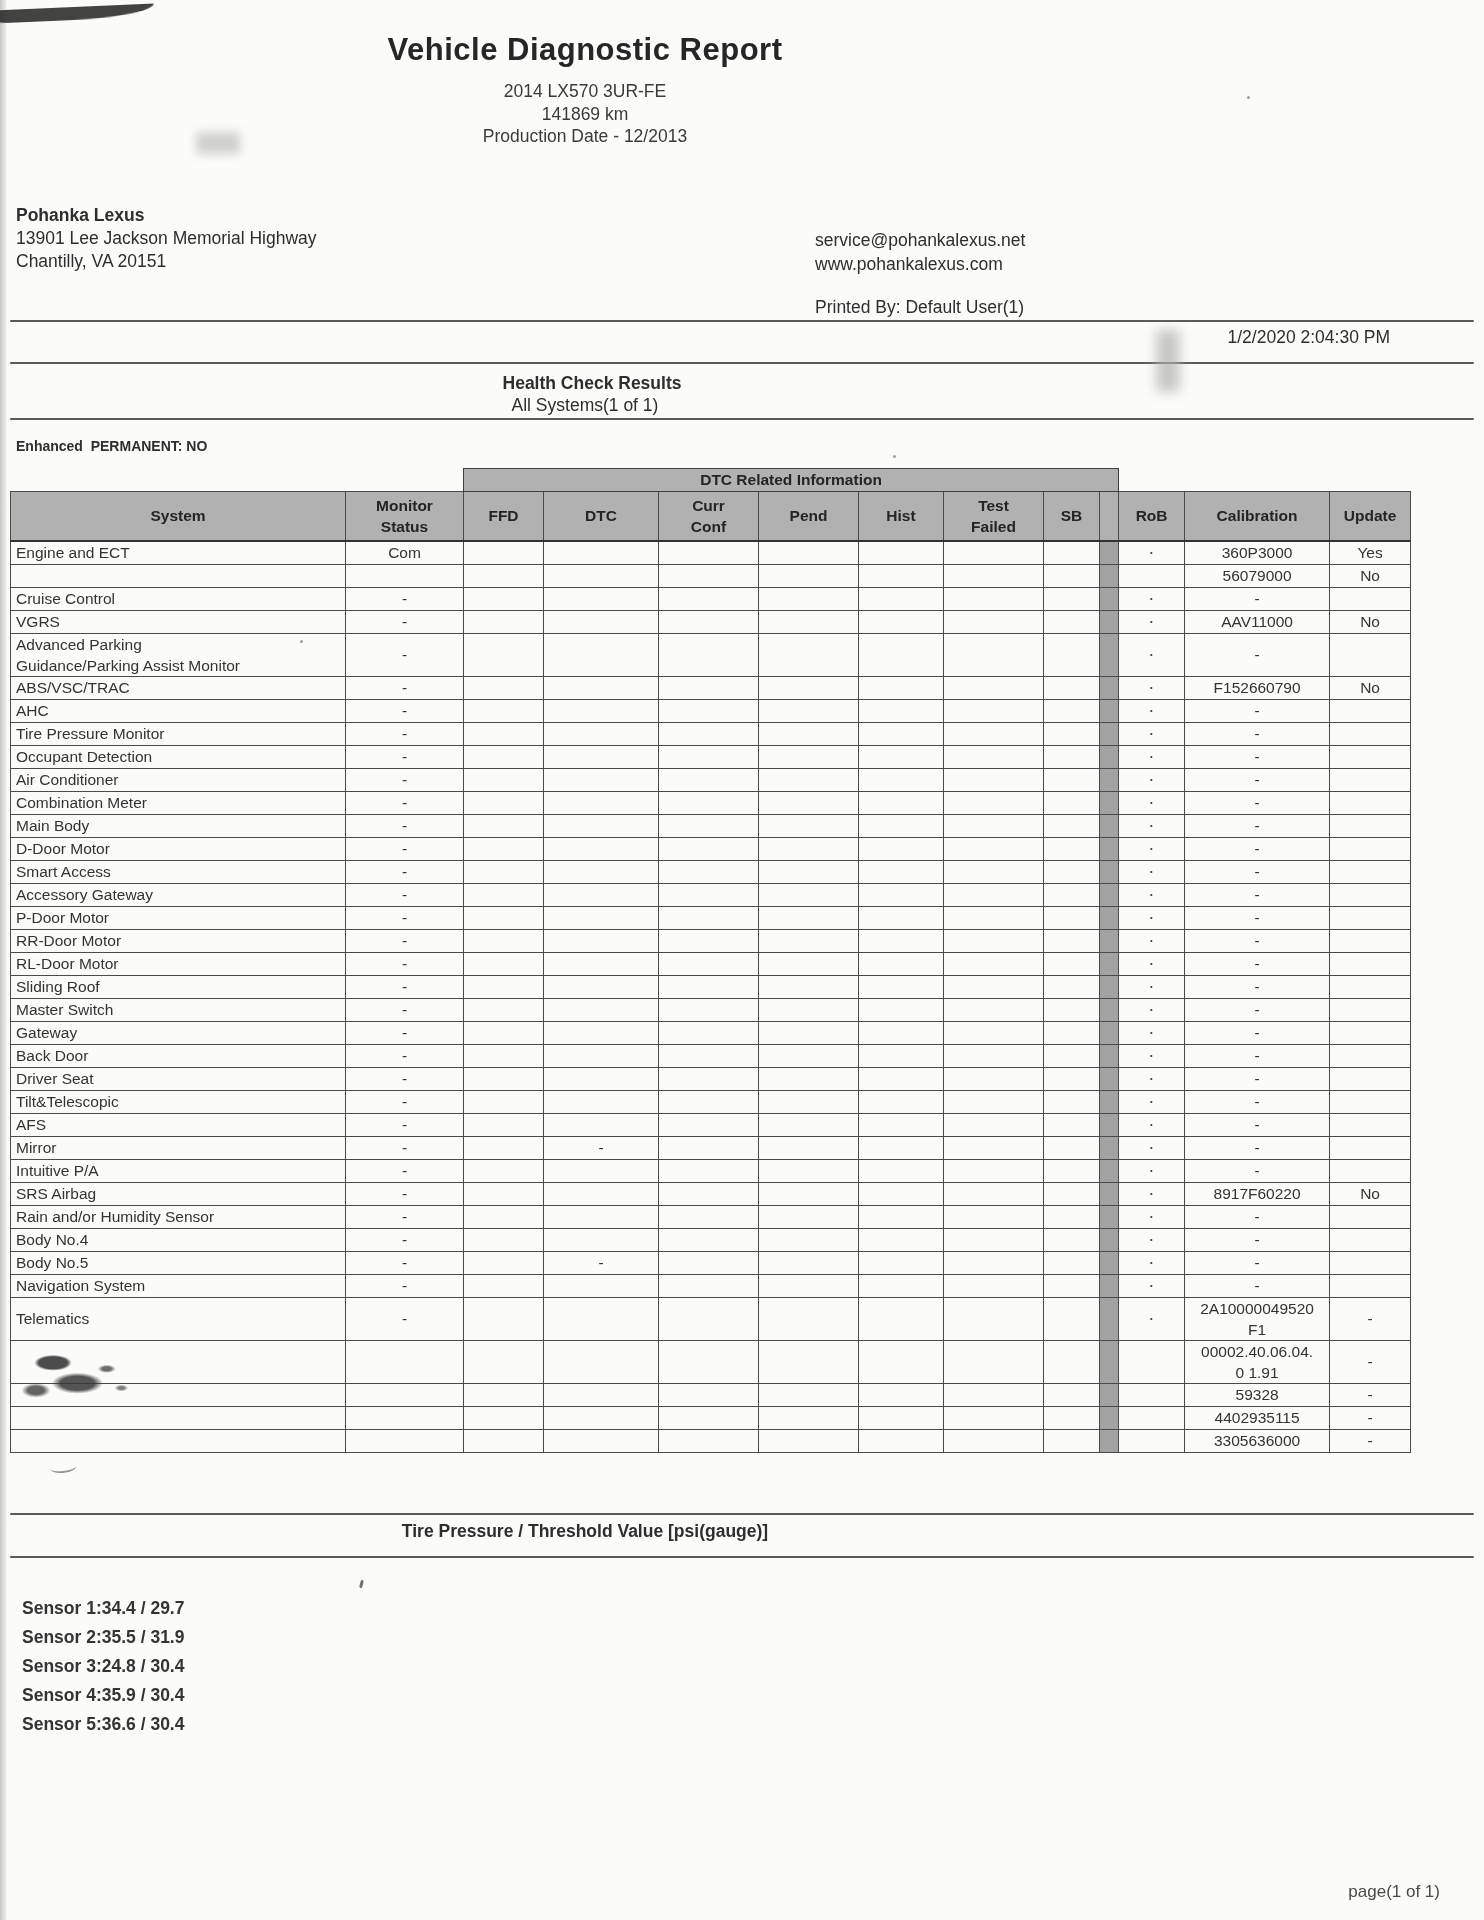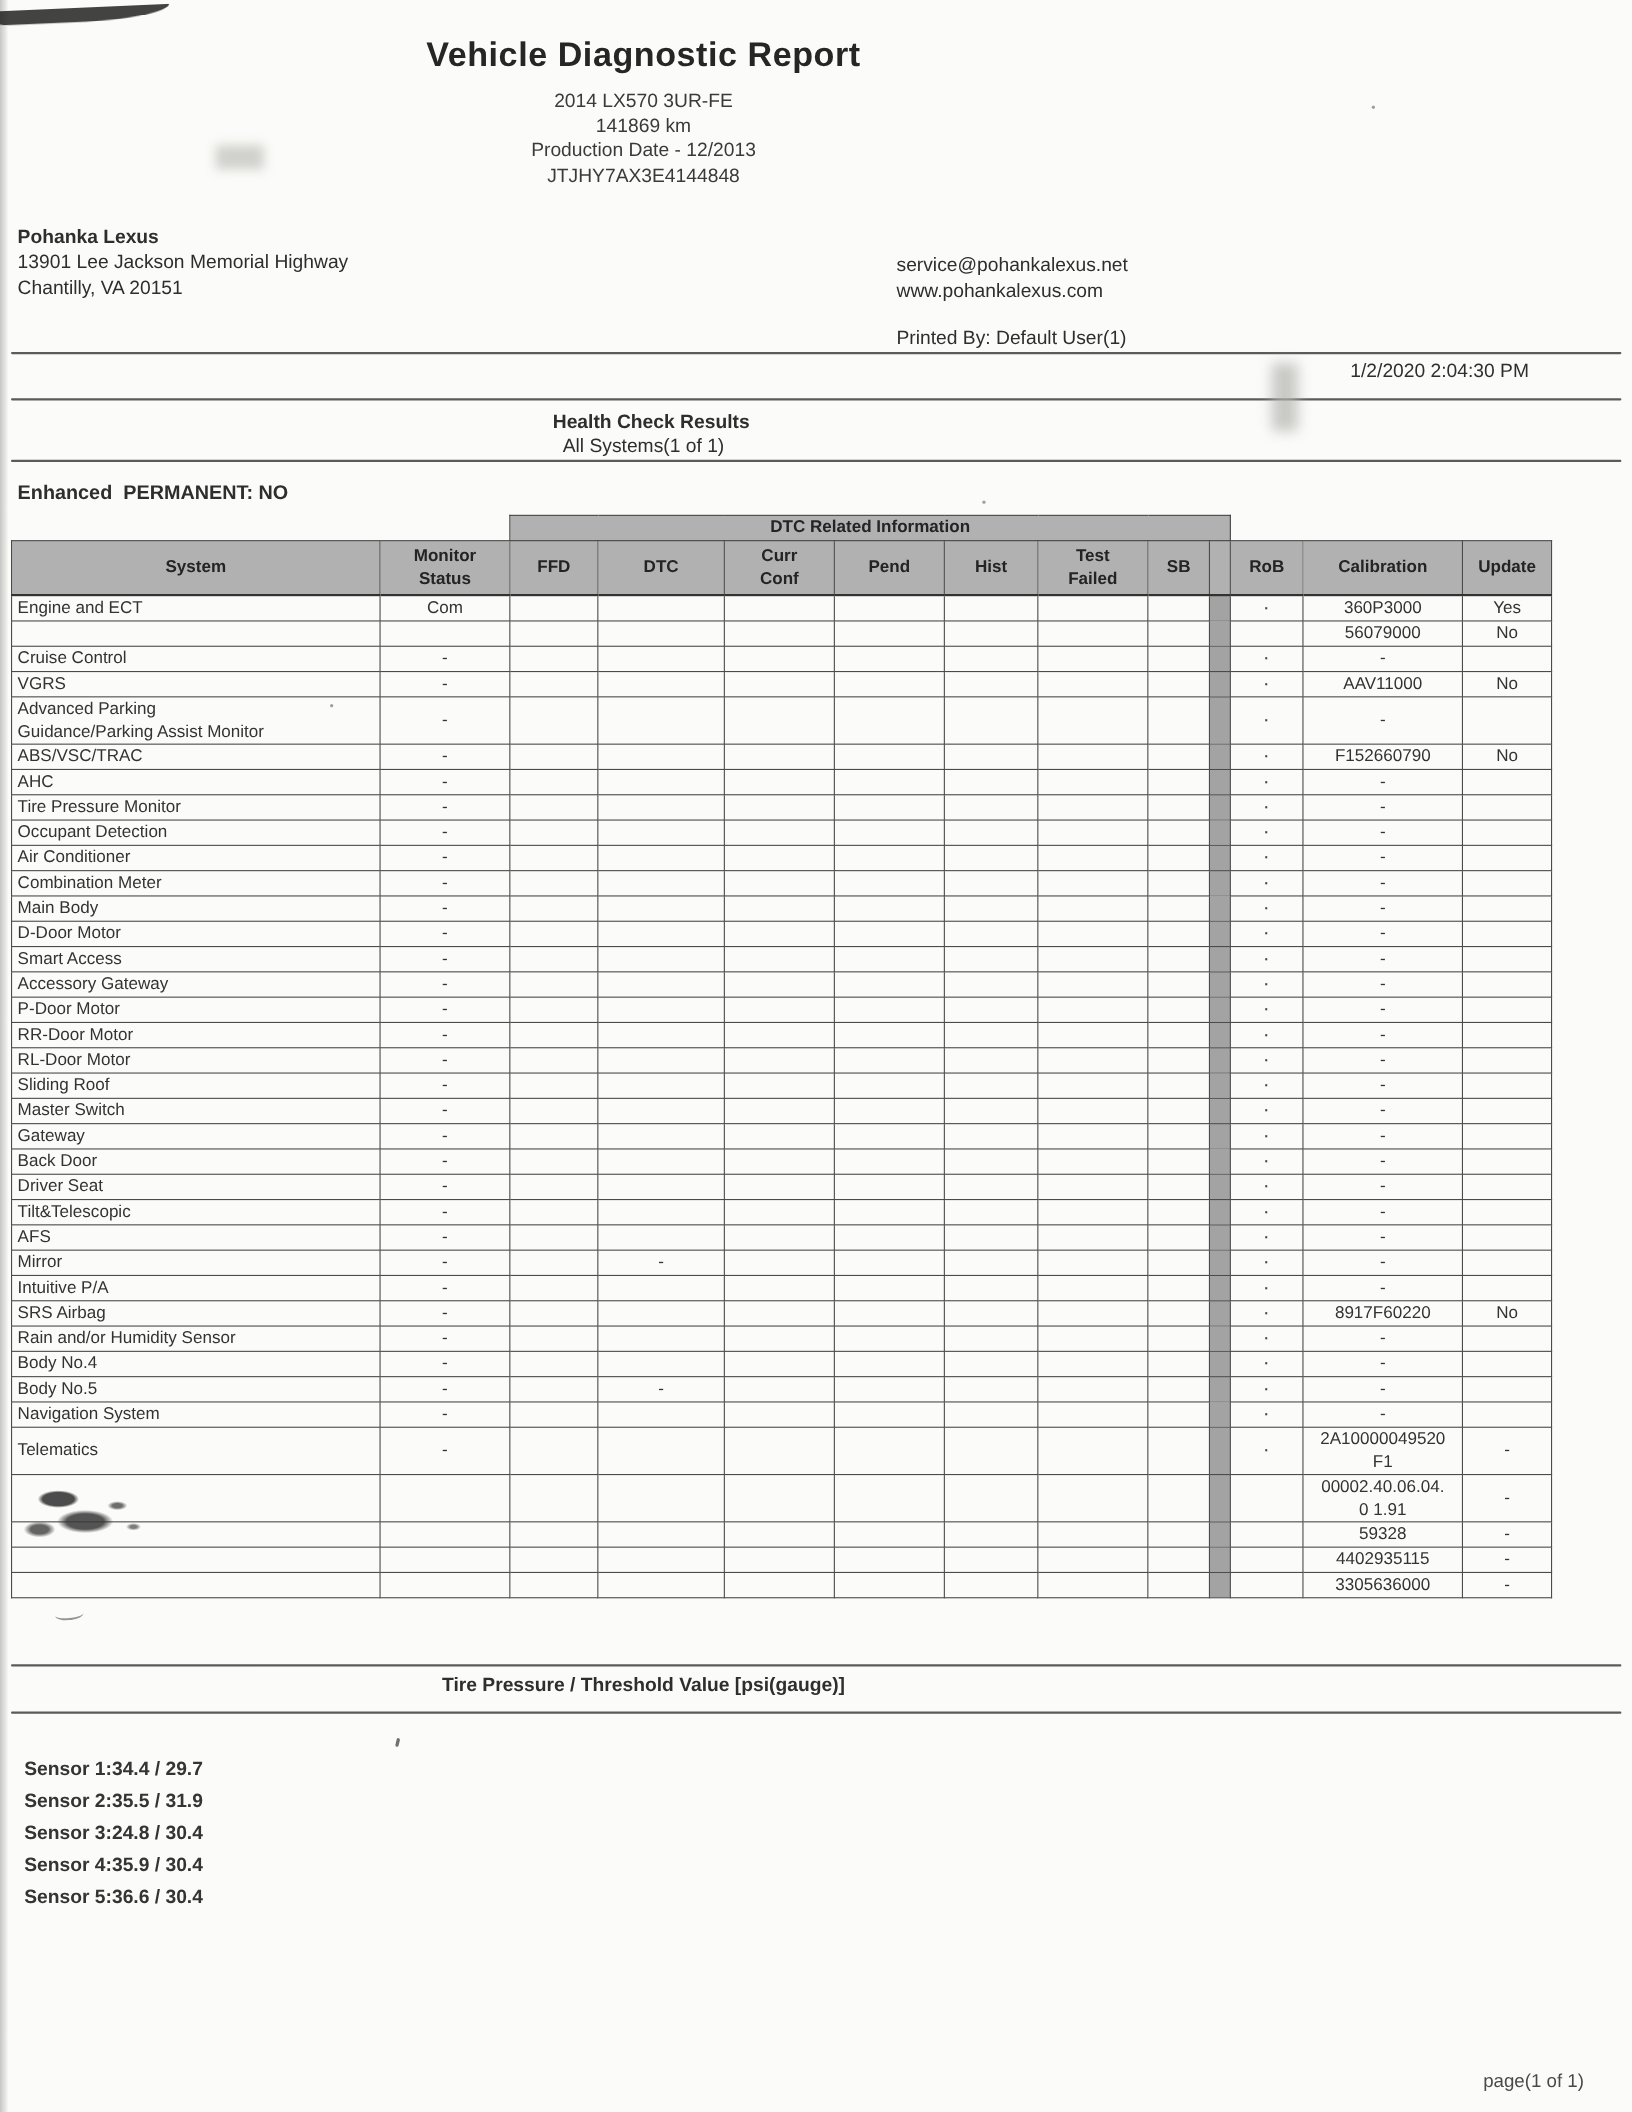--- a/index.html
+++ b/index.html
@@ -15,21 +15,21 @@
   .dealer-block .name{font-weight:bold;}
   .contact-block{position:absolute;top:228px;left:815px;font-size:17.5px;line-height:24px;}
   .printed-by{position:absolute;top:297px;left:815px;font-size:17.5px;}
   .timestamp{position:absolute;top:327px;left:0;width:1390px;text-align:right;font-size:17.5px;}
   .rule{position:absolute;left:10px;width:1464px;height:2px;background:#5b5b5b;border-radius:1px;}
   .rule-1{top:320px;} .rule-2{top:362px;} .rule-3{top:418px;}
   .rule-4{top:1513px;} .rule-5{top:1556px;}
   .health-block{position:absolute;top:372px;left:0;width:1170px;text-align:center;
         font-size:17.5px;line-height:22px;}
   .health-block .hc-title{font-weight:bold;padding-left:14px;}
-  .enhanced{position:absolute;top:438px;left:16px;font-size:18px;font-weight:bold;white-space:pre;}
+  .enhanced{position:absolute;top:438px;left:16px;font-size:14px;font-weight:bold;white-space:pre;}
   
   .table-wrap{position:absolute;top:468px;left:10px;}
   table.diag{border-collapse:collapse;table-layout:fixed;width:1399px;font-size:15.5px;padding-left:17px;}
   table.diag th,table.diag td{border:1px solid #4b4b4b;padding:0 3px;height:22px;
         line-height:21px;text-align:center;vertical-align:middle;white-space:pre-line;
         overflow:hidden;color:#333;}
   table.diag .ghost{border:none;background:transparent;}
   table.diag th.band{background:#b1b1b1;font-weight:bold;height:21px;color:#242424;
         border:1px solid #3f3f3f;}
   table.diag tr.cols th{background:#b1b1b1;font-weight:bold;height:48px;color:#242424;
@@ -68,21 +68,20 @@
 <body>
 
 <div class="page">
   <div class="scan-edge"></div>
 
   <div class="title-block">
     <h1>Vehicle Diagnostic Report</h1>
     <div class="sub">2014 LX570 3UR-FE</div>
     <div class="sub">141869 km</div>
     <div class="sub">Production Date - 12/2013</div>
-    <div class="sub">JTJHY7AX3E4144848</div>
   </div>
 
   <div class="dealer-block">
     <div class="name">Pohanka Lexus</div>
     <div>13901 Lee Jackson Memorial Highway</div>
     <div>Chantilly, VA 20151</div>
   </div>
 
   <div class="contact-block">
     <div>service@pohankalexus.net</div>

